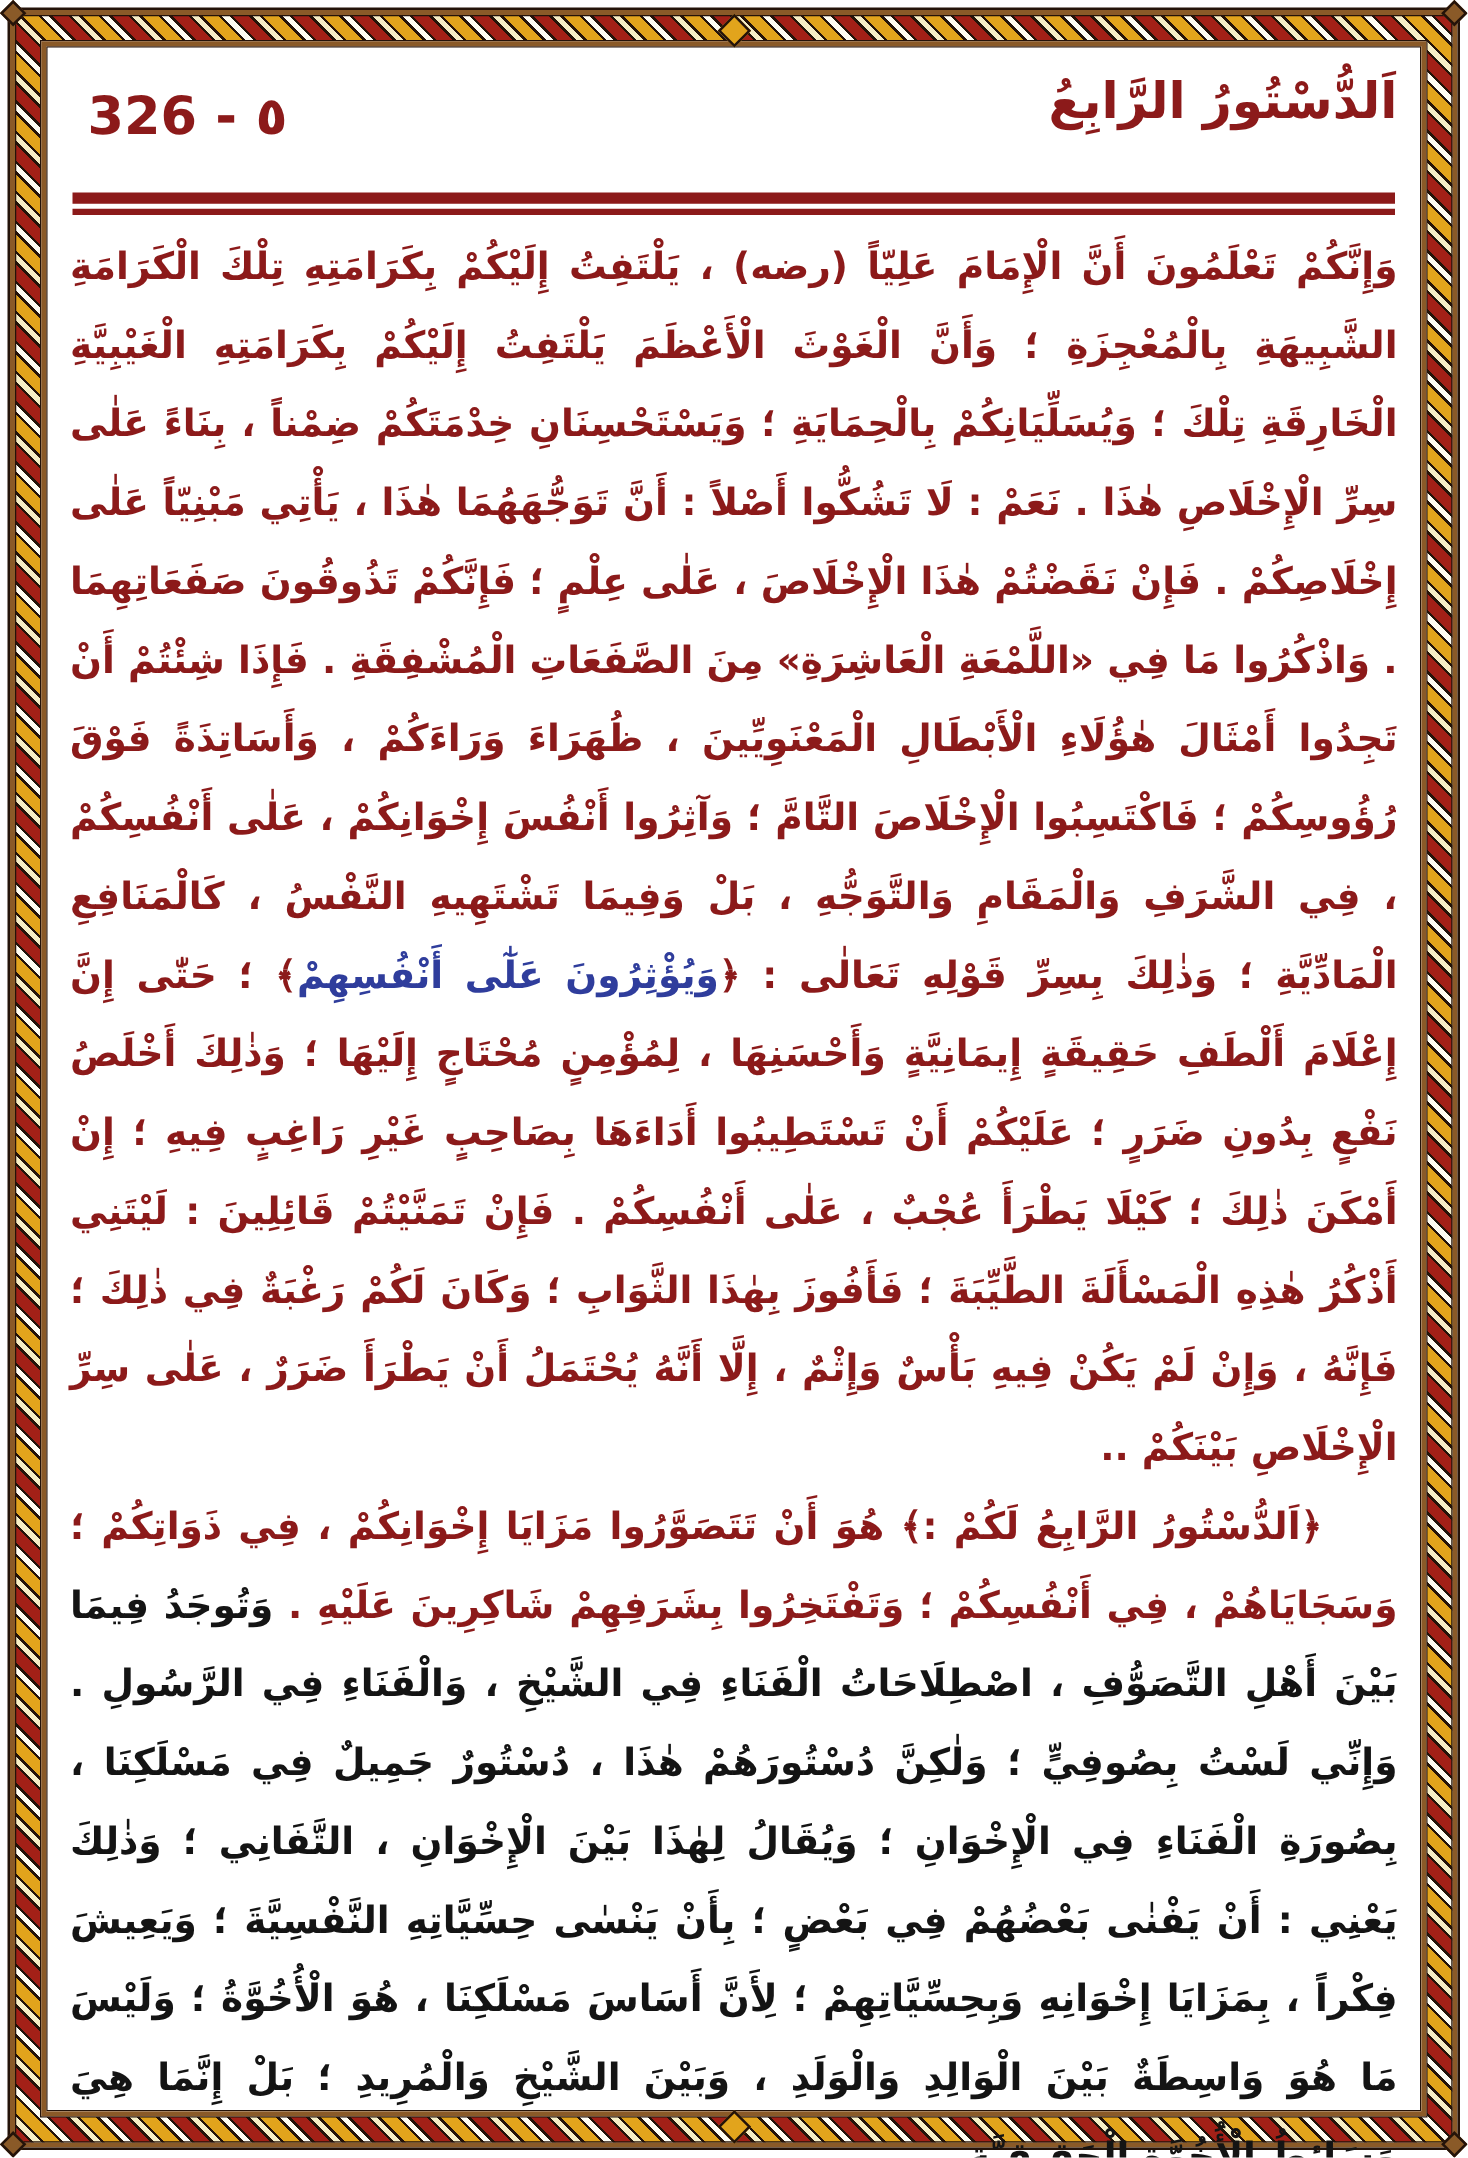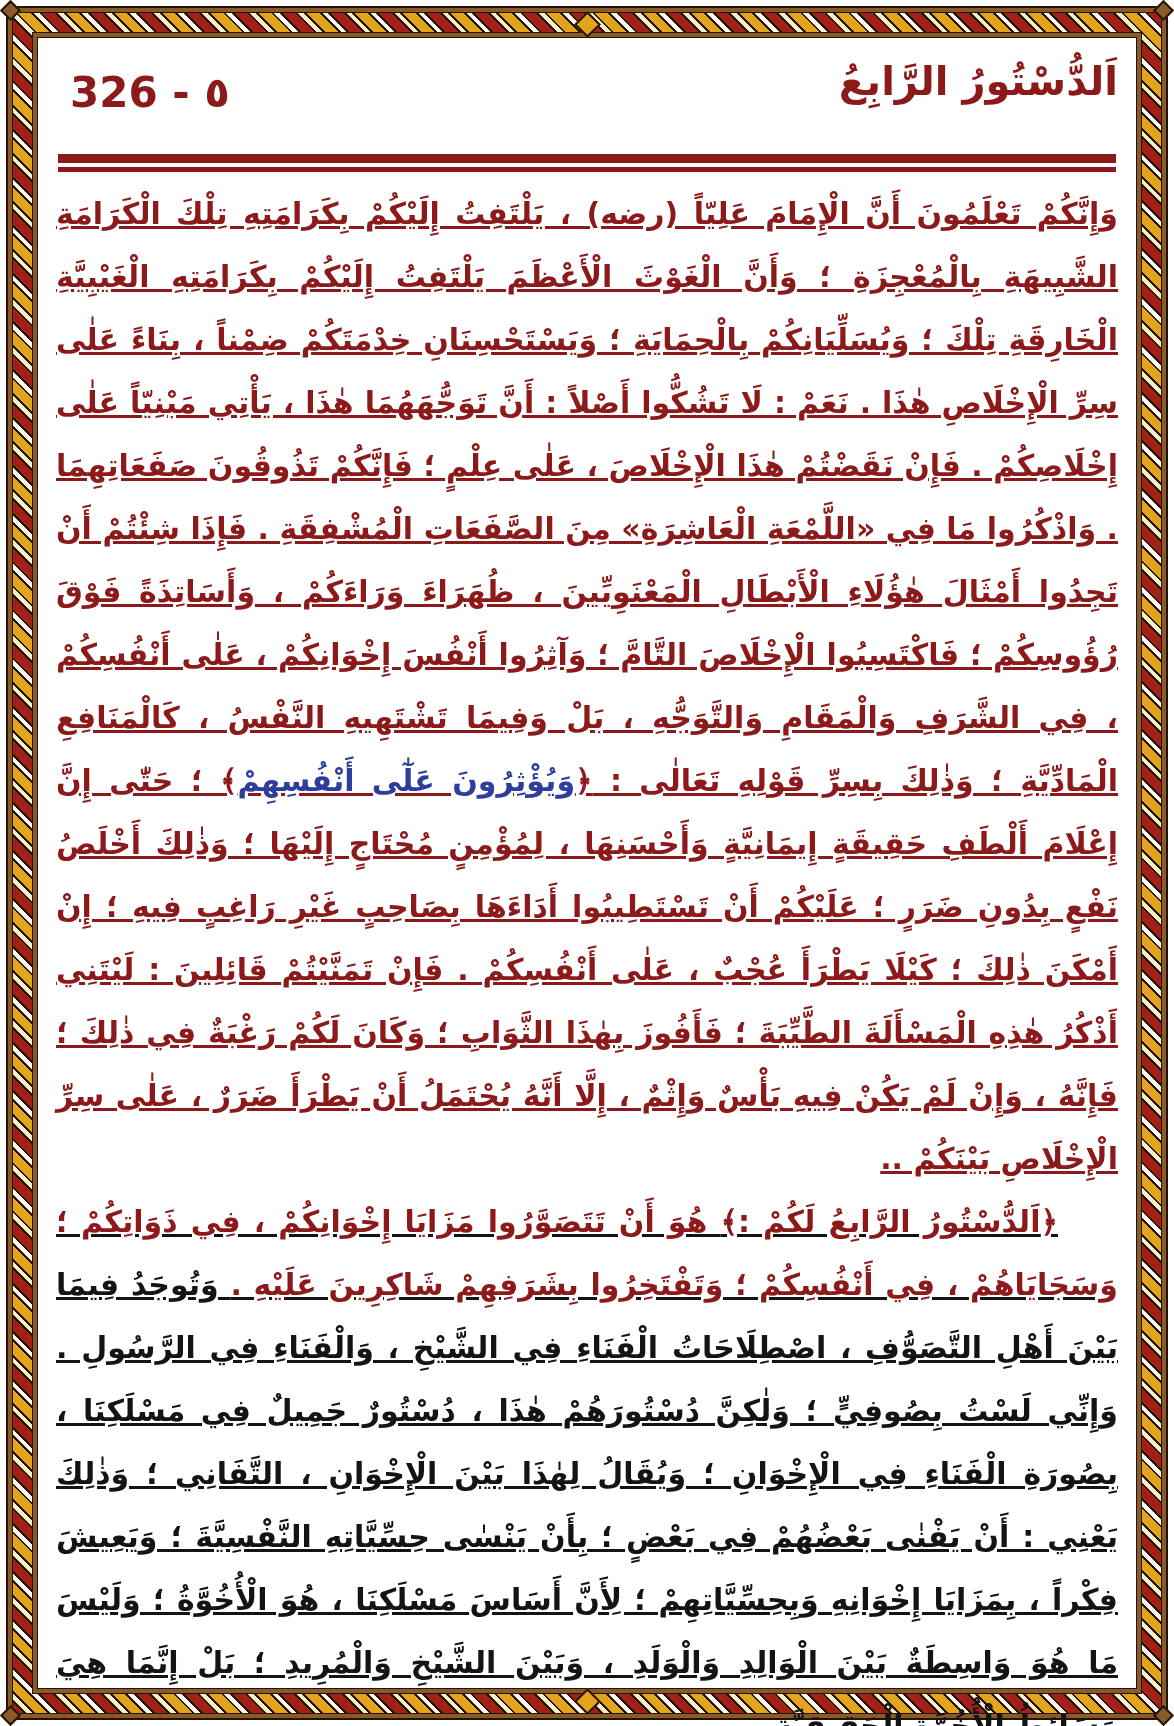--- a/index.html
+++ b/index.html
@@ -49,21 +49,21 @@
     color:var(--text-red,#8c1a1a);direction:rtl;
   }
   .header-rule{
     height:4px;background:#fff;margin:4px 2px 0 2px;
     border-top:9px solid var(--rule-red,#8c1a1a);
     border-bottom:5px solid var(--rule-red,#8c1a1a);
   }
   .body-text{margin-top:10px;}
   .body-text p{
     margin:0;font-size:30px;font-weight:bold;line-height:63px;
-    text-align:justify;text-justify:inter-word;text-decoration:underline;
+    text-align:justify;text-justify:inter-word;
   }
   .para-red{color:var(--text-red,#8c1a1a);}
   .para-2{margin-top:16px;text-indent:60px;color:var(--text-black,#141414);}
   .seg-red{color:var(--text-red,#8c1a1a);}
   .seg-black{color:var(--text-black,#141414);}
   .verse-blue{color:var(--text-blue,#2f3d9c);}
   .bracket{color:var(--text-red,#8c1a1a);font-weight:bold;}
 </style>
 </head>
 <body>

